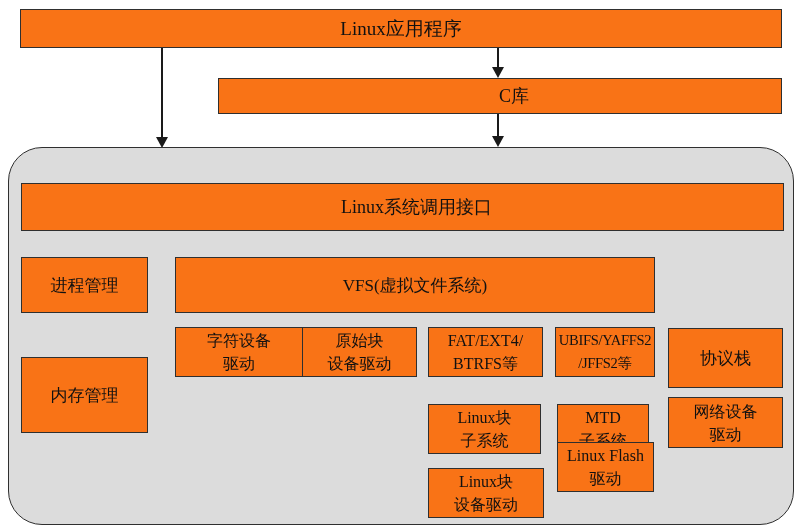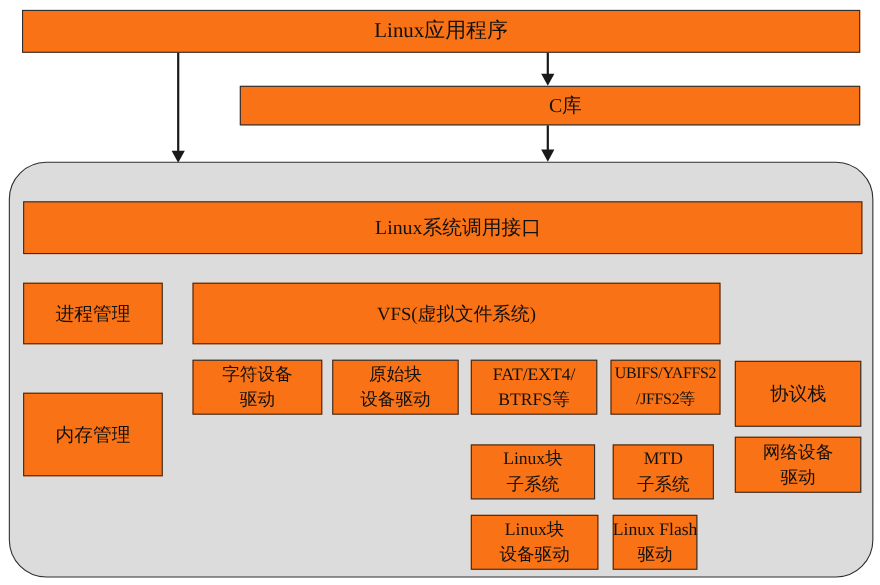--- a/index.html
+++ b/index.html
@@ -97,21 +97,21 @@
     <span>进程管理</span>
   </div>
   <div class="box" style="left:175px; top:257px; width:480px; height:56px;">
     <span>VFS(虚拟文件系统)</span>
   </div>
 
   <div class="box" style="left:21px; top:357px; width:127px; height:76px;">
     <span>内存管理</span>
   </div>
 
-  <div class="box fs16" style="left:175px; top:327px; width:118px; height:50px;">
+  <div class="box fs16" style="left:175px; top:327px; width:128px; height:50px;">
     <span>字符设备</span>
     <span>驱动</span>
   </div>
   <div class="box fs16" style="left:302px; top:327px; width:115px; height:50px;">
     <span>原始块</span>
     <span>设备驱动</span>
   </div>
   <div class="box fs16" style="left:428px; top:327px; width:115px; height:50px;">
     <span>FAT/EXT4/</span>
     <span>BTRFS等</span>
@@ -134,18 +134,18 @@
   </div>
   <div class="box fs16" style="left:668px; top:397px; width:115px; height:51px;">
     <span>网络设备</span>
     <span>驱动</span>
   </div>
 
   <div class="box fs16" style="left:428px; top:468px; width:116px; height:50px;">
     <span>Linux块</span>
     <span>设备驱动</span>
   </div>
-  <div class="box fs16" style="left:557px; top:468px; width:77px; height:50px;">
+  <div class="box fs16" style="left:557px; top:442px; width:97px; height:50px;">
     <span>Linux Flash</span>
     <span>驱动</span>
   </div>
 
 </div>
 
 </body></html>

